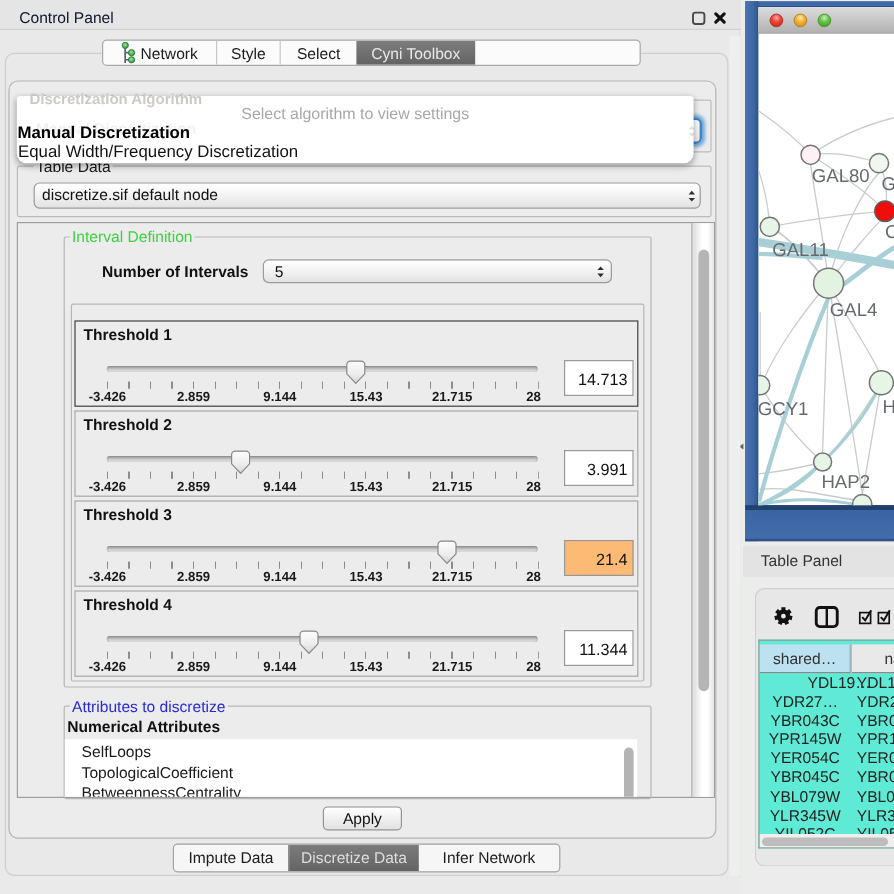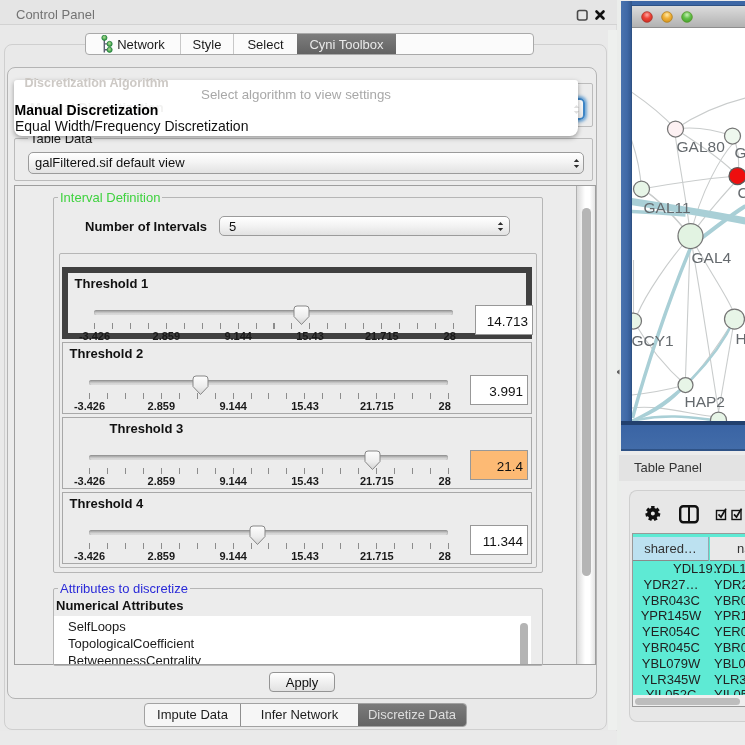--- a/index.html
+++ b/index.html
@@ -14,21 +14,21 @@
 <body>
 <div id="root">
 
 <div class="abs" style="left:0;top:731px;width:618px;height:14px;background:#eaeaea;"></div>
 <div class="abs" style="left:617px;top:0;width:5px;height:745px;background:#ebedeb;"></div>
 <div class="abs" style="left:621px;top:0;width:124px;height:745px;background:#ececec;"></div>
 
 <div class="abs" style="left:0;top:0;width:617px;height:731px;background:#e9e9e9;border-right:1px solid #dcdcdc;"></div>
 <div class="abs" style="left:0;top:0;width:617px;height:25px;background:#e5e5e5;border-bottom:1px solid #d2d2d2;"></div>
 <div class="abs" style="left:4px;top:44px;width:603px;height:686px;background:#e9e9e9;border:1px solid #cfcfcf;border-radius:8px;"></div>
-<div class="abs" style="left:16px;top:7px;width:200px;height:16px;font-size:13px;color:#737373;">Control Panel</div>
+<div class="abs" style="left:16px;top:7px;width:200px;height:16px;font-size:13px;color:#0f172a;">Control Panel</div>
 
 <svg class="abs" style="left:575px;top:9px;" width="34" height="14" viewBox="0 0 34 14">
 <rect x="2.5" y="1.5" width="9.5" height="9.5" rx="2" fill="none" stroke="#4a4a4a" stroke-width="1.6"></rect>
 <path d="M21.5 2.5 L28.5 9.5 M28.5 2.5 L21.5 9.5" stroke="#111" stroke-width="2.6" stroke-linecap="round"></path>
 </svg>
 
 <div class="abs" style="left:85px;top:33px;width:449px;height:22px;background:#fbfbfb;border:1px solid #a9a9a9;border-radius:4px;overflow:hidden;display:flex;font-size:13px;color:#1b1b1b;">
  <div style="width:95px;display:flex;align-items:center;justify-content:center;border-right:1px solid #c8c8c8;">
  <svg width="12" height="19" viewBox="0 0 12 19" style="margin-right:4px;">
   <defs>
@@ -56,21 +56,21 @@
 <div class="combo abs" style="left:25px;top:98px;width:560px;height:22px;border:2px solid #3f86c6;box-shadow:0 0 3px 2px rgba(80,150,210,0.8);background:linear-gradient(#ffffff,#f7f7f7 45%,#eaeaea);"></div>
 <div class="abs" style="left:35px;top:101px;font-size:13px;color:#333;">Manual Discretization</div>
 <svg class="abs" style="left:571px;top:103px;" width="8" height="13" viewBox="0 0 8 13">
 <path d="M1 4.5 L4 1 L7 4.5 Z" fill="#7a7a7a"></path>
       <path d="M1 8 L4 11.5 L7 8 Z" fill="#7a7a7a"></path>
     </svg>
 
 <div class="gbox" style="left:14px;top:138px;width:579px;height:43px;border-color:#bbbbbb;"></div>
 <div class="grouptitle" style="left:28px;top:132px;color:#1a1a1a;background:#ececec;">Table Data</div>
 <div class="combo abs" style="left:28px;top:152px;width:556px;height:22px;"></div>
-<div class="abs" style="left:35px;top:155px;font-size:13px;color:#111;">galFiltered.sif default view</div>
+<div class="abs" style="left:35px;top:155px;font-size:13px;color:#111;">discretize.sif default node</div>
 <svg class="abs" style="left:573px;top:158px;" width="7" height="11" viewBox="0 0 7 11">
 <path d="M0.8 4 L3.5 1 L6.2 4 Z" fill="#2e2e2e"></path>
       <path d="M0.8 7 L3.5 10 L6.2 7 Z" fill="#2e2e2e"></path>
     </svg>
 
 <div class="abs" style="left:14px;top:185px;width:582px;height:480px;background:#ececec;border:1px solid #9e9e9e;"></div>
 
 <div class="abs" style="left:576px;top:186px;width:19px;height:478px;background:linear-gradient(to right,#dadada,#ffffff 45%,#ffffff 70%,#e4e4e4);border-left:1px solid #b0b0b0;"></div>
 <div class="abs" style="left:582px;top:208px;width:9px;height:368px;background:#b5b5b5;border-radius:4.5px;"></div>
 
@@ -80,21 +80,21 @@
 <div class="blabel" style="left:85px;top:219px;">Number of Intervals</div>
 <div class="combo abs" style="left:219px;top:216px;width:291px;height:20px;"></div>
 <div class="abs" style="left:229px;top:219px;font-size:13px;color:#111;">5</div>
 <svg class="abs" style="left:497px;top:221px;" width="7" height="11" viewBox="0 0 7 11">
 <path d="M0.8 4 L3.5 1 L6.2 4 Z" fill="#2e2e2e"></path>
       <path d="M0.8 7 L3.5 10 L6.2 7 Z" fill="#2e2e2e"></path>
     </svg>
 
 <div class="gbox" style="left:59px;top:253px;width:478px;height:315px;"></div>
 
-<div class="abs" style="left:61.5px;top:266.5px;width:470.5px;height:72px;border:6px solid #404040;">
+<div class="abs" style="left:61.5px;top:266.5px;width:470.5px;height:72px;border:1px solid #404040;">
 <div style="position:absolute;left:7px;top:3px;font-weight:bold;font-size:13px;color:#111;">Threshold 1</div>
 <div style="position:absolute;left:26.5px;top:37px;width:359px;height:5px;border-radius:2.5px;background:linear-gradient(#8f8f8f,#c9c9c9 55%,#ececec);box-shadow:inset 0 0 1px #777;"></div>
 <div style="position:absolute;left:26.7px;top:50px;width:360px;height:6px;background:repeating-linear-gradient(to right,#8c8c8c 0px,#8c8c8c 1px,transparent 1px,transparent 17.95px);"></div>
 <div style="position:absolute;left:27.0px;top:57px;transform:translateX(-50%);font-size:11px;font-weight:bold;color:#1a1a1a;white-space:nowrap;">-3.426</div>
 <div style="position:absolute;left:98.8px;top:57px;transform:translateX(-50%);font-size:11px;font-weight:bold;color:#1a1a1a;white-space:nowrap;">2.859</div>
 <div style="position:absolute;left:170.7px;top:57px;transform:translateX(-50%);font-size:11px;font-weight:bold;color:#1a1a1a;white-space:nowrap;">9.144</div>
 <div style="position:absolute;left:242.5px;top:57px;transform:translateX(-50%);font-size:11px;font-weight:bold;color:#1a1a1a;white-space:nowrap;">15.43</div>
 <div style="position:absolute;left:314.3px;top:57px;transform:translateX(-50%);font-size:11px;font-weight:bold;color:#1a1a1a;white-space:nowrap;">21.715</div>
 <div style="position:absolute;left:382.2px;top:57px;transform:translateX(-50%);font-size:11px;font-weight:bold;color:#1a1a1a;white-space:nowrap;">28</div>
 <svg style="position:absolute;left:225.2px;top:32px;" width="17" height="21" viewBox="0 0 17 21">
@@ -125,21 +125,21 @@
           <linearGradient id="tg1" x1="0" y1="0" x2="0" y2="1">
             <stop offset="0" stop-color="#fdfdfd"></stop>
             <stop offset="0.6" stop-color="#ececec"></stop>
             <stop offset="1" stop-color="#d2d2d2"></stop>
           </linearGradient>
         </defs>
       </svg>
 <div style="position:absolute;left:407.5px;top:32px;width:58px;height:30px;background:#fff;border:1px solid #989898;font-size:13.5px;color:#111;text-align:right;line-height:31px;padding-right:4px;">3.991</div>
 </div>
 <div class="abs" style="left:61.5px;top:416.5px;width:470.5px;height:72px;border:1px solid #a8a8a8;">
-<div style="position:absolute;left:7px;top:3px;font-weight:bold;font-size:13px;color:#111;margin-left:40px;">Threshold 3</div>
+<div style="position:absolute;left:7px;top:3px;font-weight:bold;font-size:13px;color:#111;">Threshold 3</div>
 <div style="position:absolute;left:26.5px;top:37px;width:359px;height:5px;border-radius:2.5px;background:linear-gradient(#8f8f8f,#c9c9c9 55%,#ececec);box-shadow:inset 0 0 1px #777;"></div>
 <div style="position:absolute;left:26.7px;top:50px;width:360px;height:6px;background:repeating-linear-gradient(to right,#8c8c8c 0px,#8c8c8c 1px,transparent 1px,transparent 17.95px);"></div>
 <div style="position:absolute;left:27.0px;top:57px;transform:translateX(-50%);font-size:11px;font-weight:bold;color:#1a1a1a;white-space:nowrap;">-3.426</div>
 <div style="position:absolute;left:98.8px;top:57px;transform:translateX(-50%);font-size:11px;font-weight:bold;color:#1a1a1a;white-space:nowrap;">2.859</div>
 <div style="position:absolute;left:170.7px;top:57px;transform:translateX(-50%);font-size:11px;font-weight:bold;color:#1a1a1a;white-space:nowrap;">9.144</div>
 <div style="position:absolute;left:242.5px;top:57px;transform:translateX(-50%);font-size:11px;font-weight:bold;color:#1a1a1a;white-space:nowrap;">15.43</div>
 <div style="position:absolute;left:314.3px;top:57px;transform:translateX(-50%);font-size:11px;font-weight:bold;color:#1a1a1a;white-space:nowrap;">21.715</div>
 <div style="position:absolute;left:382.2px;top:57px;transform:translateX(-50%);font-size:11px;font-weight:bold;color:#1a1a1a;white-space:nowrap;">28</div>
 <svg style="position:absolute;left:301.6px;top:32px;" width="17" height="21" viewBox="0 0 17 21">
         <path d="M4 1 h9 a3 3 0 0 1 3 3 v7.5 L8.5 19.5 L1 11.5 V4 a3 3 0 0 1 3-3 Z" fill="url(#tg2)" stroke="#878787" stroke-width="1"></path>
@@ -181,22 +181,22 @@
 <div class="blabel" style="left:56px;top:598px;">Numerical Attributes</div>
 <div class="abs" style="left:54px;top:616px;width:477px;height:48px;background:#ffffff;overflow:hidden;">
  <div style="font-size:13px;color:#1a1a1a;padding-left:14px;line-height:17px;padding-top:2px;">SelfLoops<br>TopologicalCoefficient<br>BetweennessCentrality</div>
  <div style="position:absolute;right:3.5px;top:7px;width:8px;height:60px;background:#b4b4b4;border-radius:4px;"></div>
 </div>
 
 <div class="abs" style="left:269px;top:672px;width:66px;height:20px;background:linear-gradient(#ffffff,#f0f0f0 50%,#e2e2e2);border:1px solid #949494;border-radius:4px;font-size:13px;color:#111;display:flex;align-items:center;justify-content:center;">Apply</div>
 
 <div class="abs" style="left:144px;top:702.5px;width:323px;height:24px;background:#f6f6f6;border:1px solid #a2a2a2;border-radius:4px;overflow:hidden;display:flex;font-size:13px;color:#1c1c1c;white-space:nowrap;">
  <div style="width:96px;display:flex;align-items:center;justify-content:center;border-right:1px solid #8e8e8e;">Impute Data</div>
+ <div style="width:108px;display:flex;align-items:center;justify-content:center;background:linear-gradient(#7b7b7b,#646464);color:#dedede;">Discretize Data</div>
  <div style="flex:1;display:flex;align-items:center;justify-content:center;">Infer Network</div>
- <div style="width:108px;display:flex;align-items:center;justify-content:center;background:linear-gradient(#7b7b7b,#646464);color:#dedede;">Discretize Data</div>
 </div>
 
 <svg class="abs" style="left:615px;top:369px;" width="5" height="6" viewBox="0 0 5 6">
       <path d="M4.5 0.5 L0.8 3 L4.5 5.5 Z" fill="#606060"></path>
     </svg>
 
 <div class="abs" style="left:608px;top:30px;width:9px;height:700px;background:#eef0ee;"></div>
 
 <div class="abs" style="left:14px;top:80px;width:564px;height:56px;background:#ffffff;border-radius:3px 3px 8px 8px;box-shadow:0 2px 5px rgba(0,0,0,0.35);"></div>
 <div class="abs" style="left:14px;top:80px;width:564px;height:29px;font-size:13.3px;color:#a8a8a8;text-align:center;line-height:29px;">Select algorithm to view settings</div>

